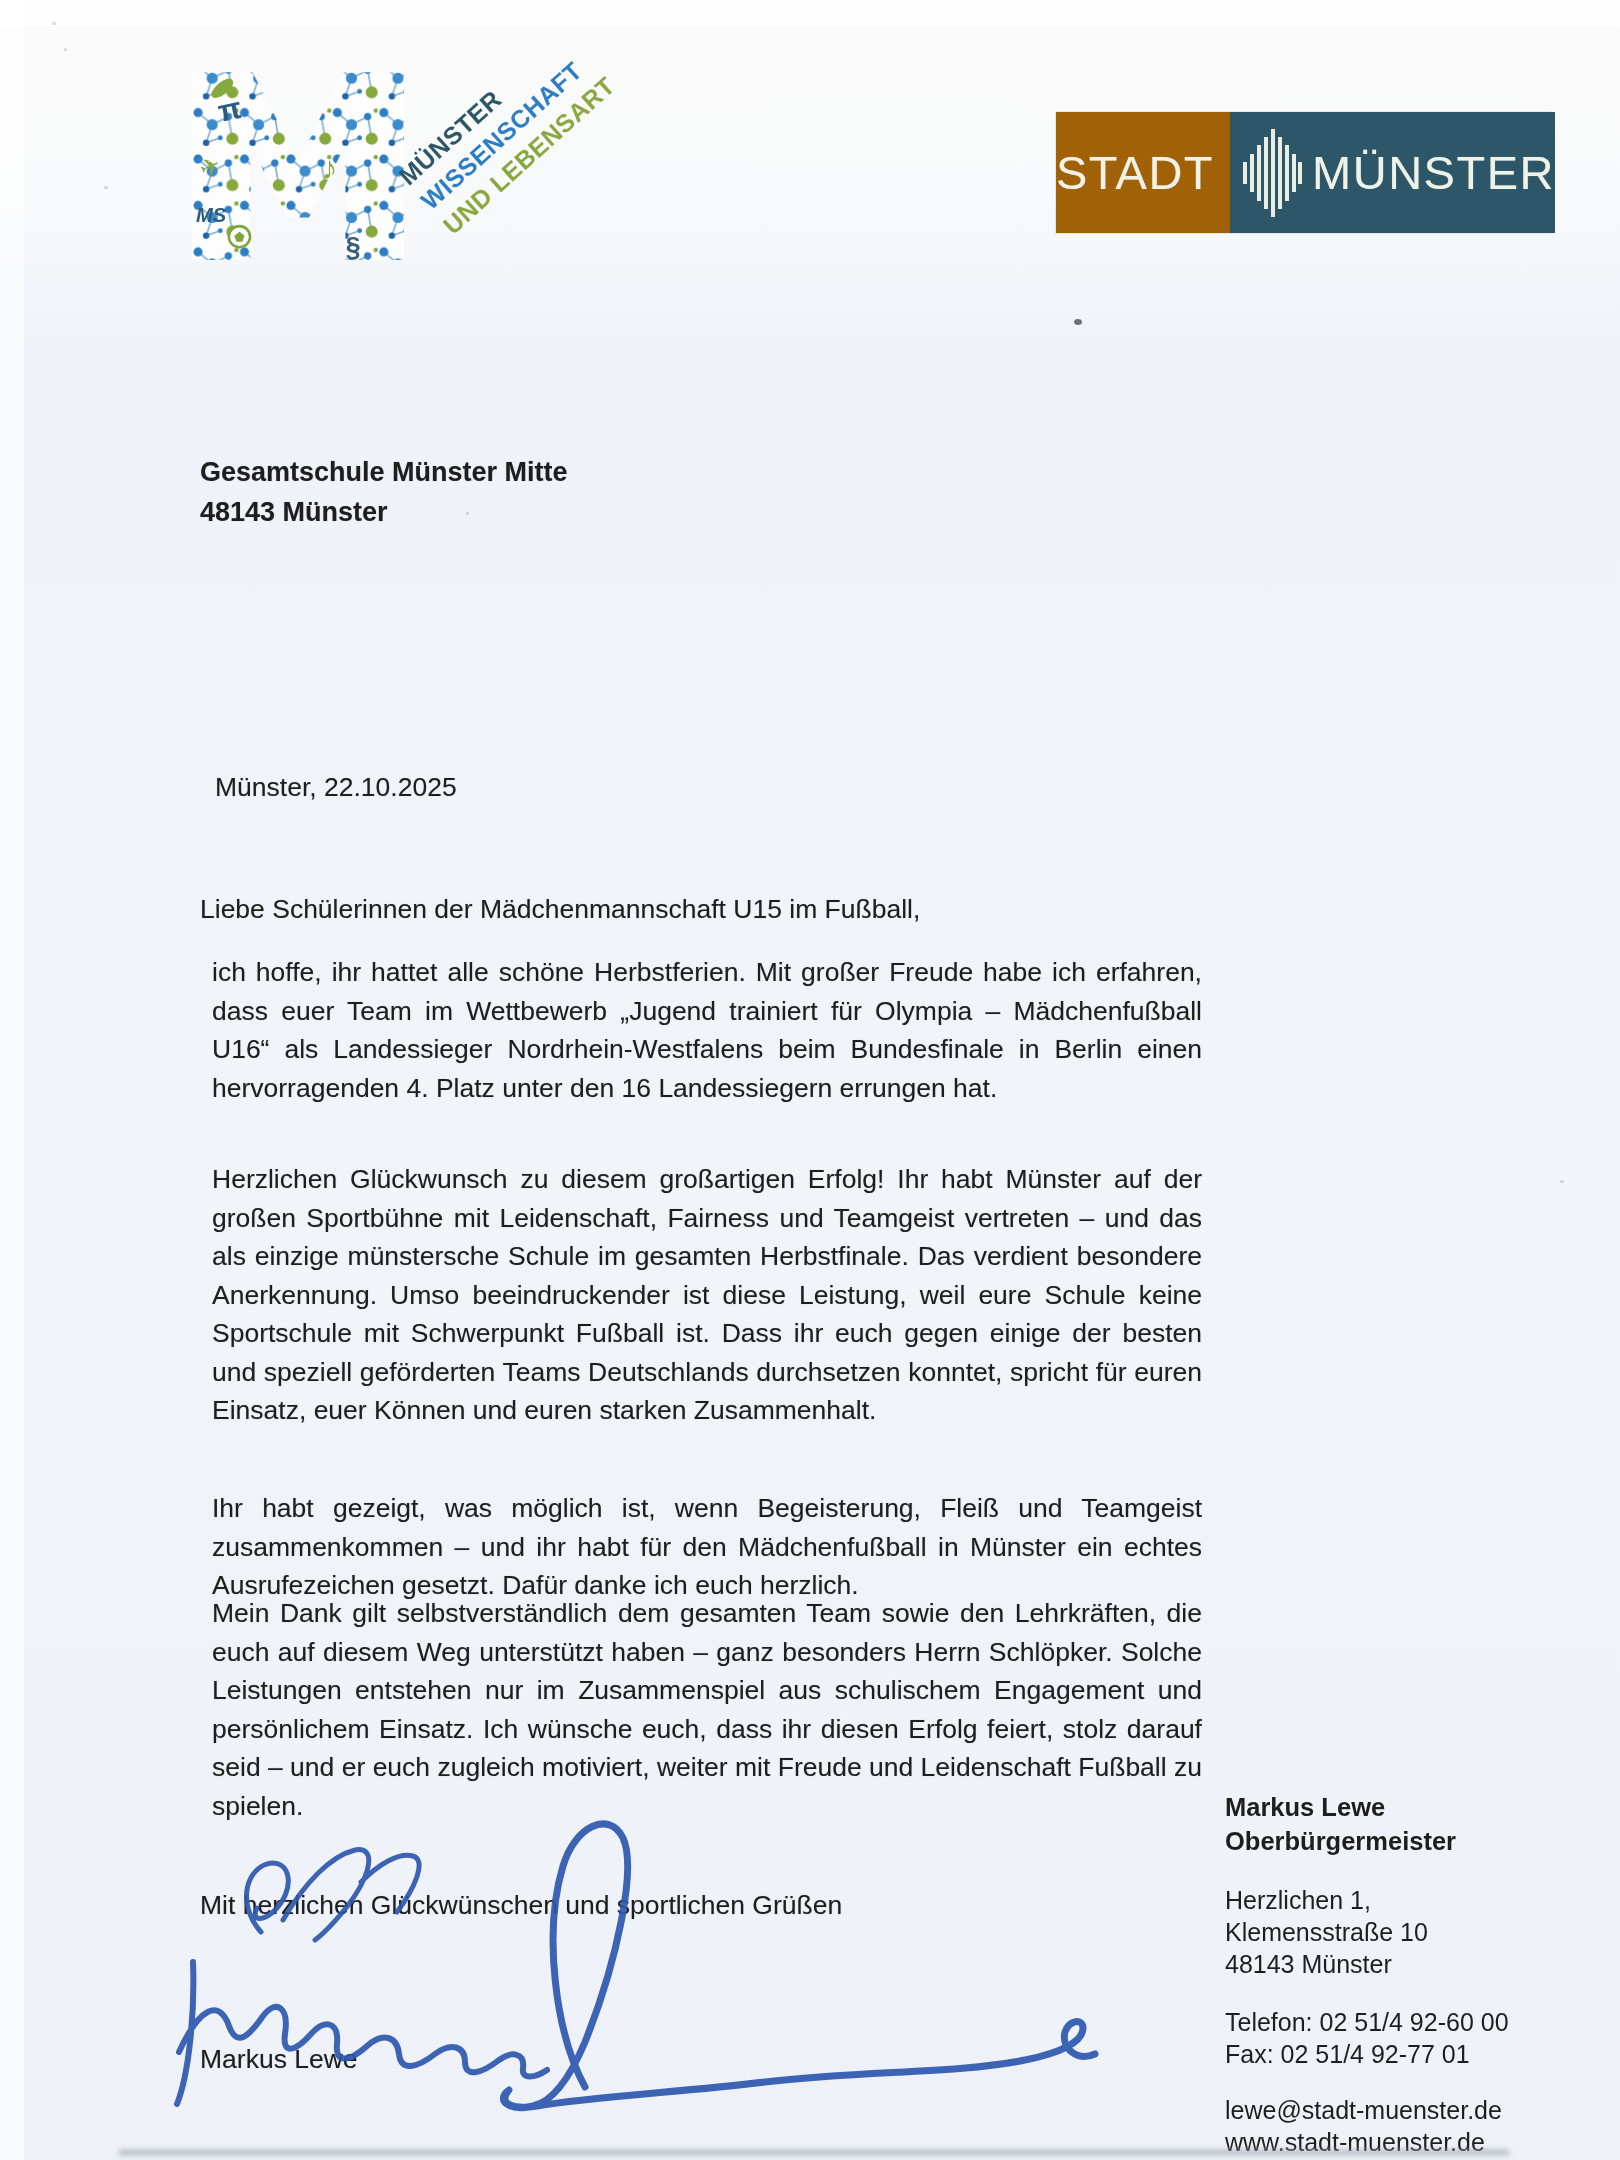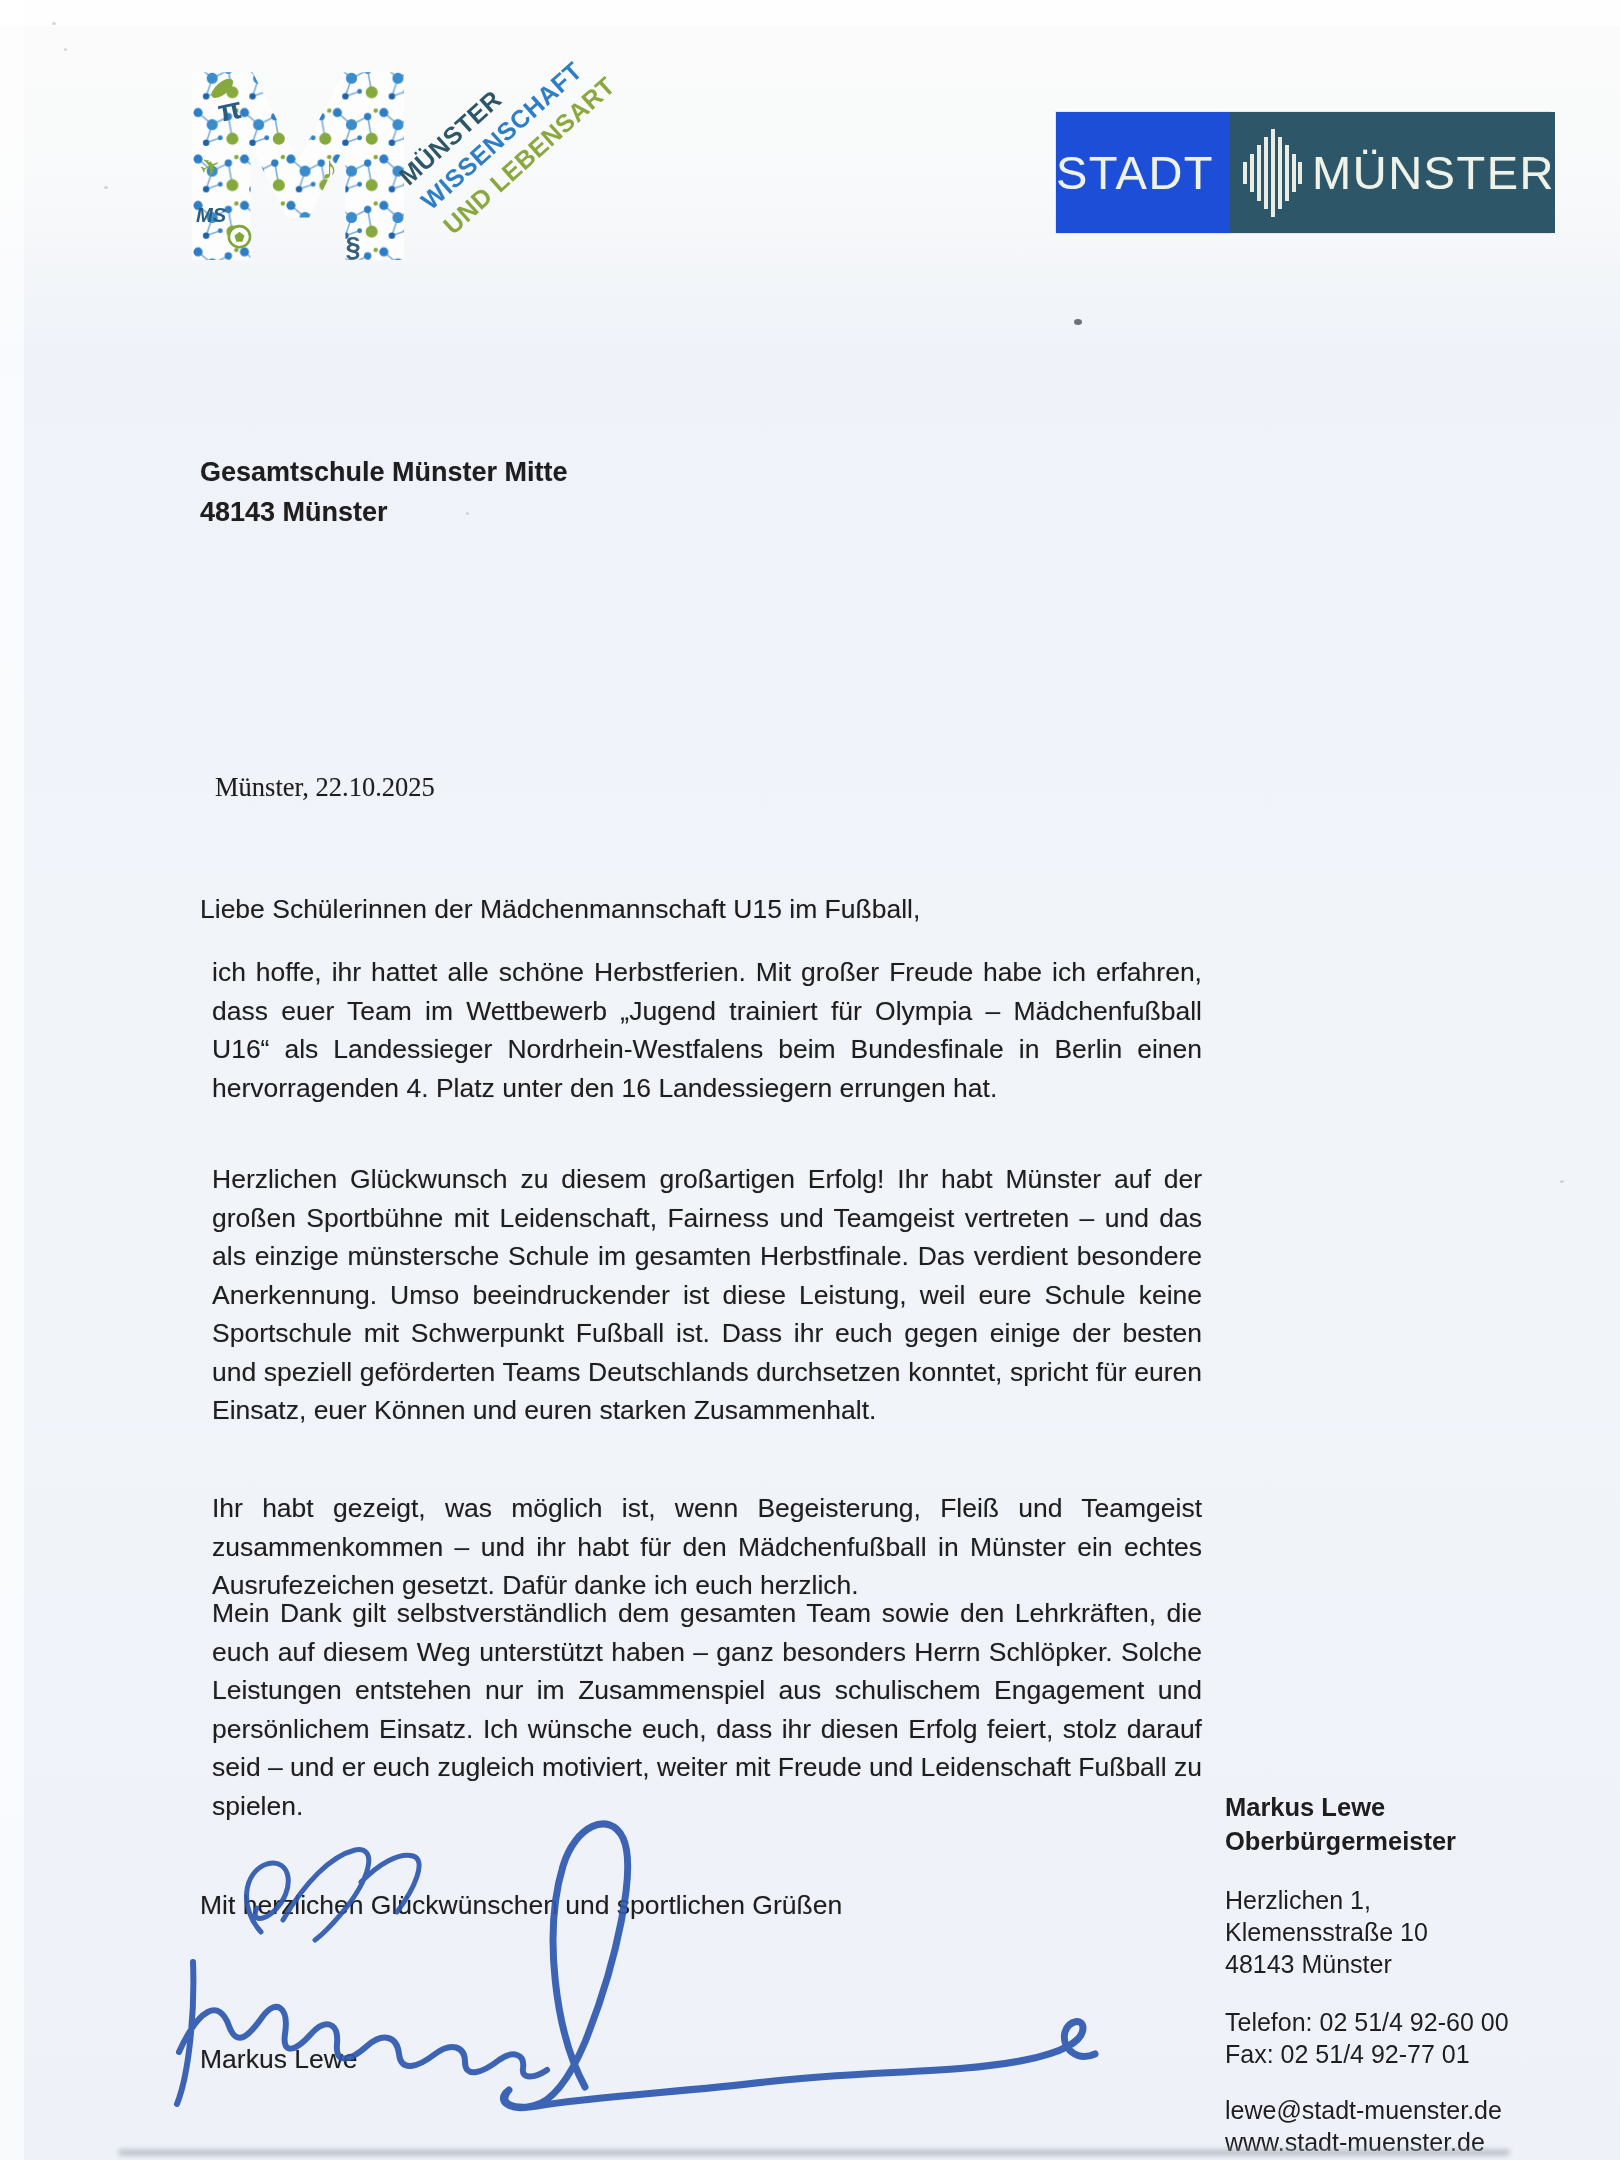--- a/index.html
+++ b/index.html
@@ -24,21 +24,21 @@
     left:392px;top:168px;width:300px;
     transform:rotate(-42deg);transform-origin:0 0;
     font-weight:bold;font-size:25px;line-height:33px;letter-spacing:.5px;
   }
   .m-caption .l1{color:#2d5666;}
   .m-caption .l2{color:#2e7ec5;}
   .m-caption .l3{color:#8aa83f;}
 
   
   .stadt-logo{left:1056px;top:112px;width:494px;height:121px;display:flex;box-shadow:0 0 0 1px rgba(120,130,120,.15);}
-  .stadt-left{width:212px;background:#1d4ed8;display:flex;align-items:center;justify-content:center;padding-right:16px;box-sizing:border-box;}
+  .stadt-left{width:212px;background:#a16207;display:flex;align-items:center;justify-content:center;padding-right:16px;box-sizing:border-box;}
   .stadt-right{flex:1;background:#2d5668;display:flex;align-items:center;padding-left:12px;box-sizing:border-box;}
   .stadt-word{color:#eff2e6;font-size:47px;letter-spacing:1.5px;font-weight:400;text-shadow:0 0 1px rgba(255,255,255,.4);}
   .stadt-bars{margin-right:10px;flex:0 0 auto;}
 
   
   .signature{left:165px;top:1812px;width:990px;height:305px;overflow:visible;pointer-events:none;z-index:5;}
   .signature path{fill:none;stroke:#2e58ae;stroke-linecap:round;stroke-linejoin:round;opacity:.92;}
 
   
   .dot-artifact{left:1074px;top:319px;width:8px;height:6px;background:#565b63;border-radius:50%;opacity:.85;}
@@ -110,21 +110,21 @@
 <div class="speck" style="left:104px;top:186px;width:4px;height:3px;"></div>
 <div class="speck" style="left:466px;top:512px;width:3px;height:3px;"></div>
 <div class="speck" style="left:876px;top:1050px;width:3px;height:3px;"></div>
 <div class="speck" style="left:1560px;top:1180px;width:4px;height:3px;"></div>
 
 <div class="abs txt addr" style="left:200px;top:452px;">
   <div>Gesamtschule Münster Mitte</div>
   <div>48143 Münster</div>
 </div>
 
-<div class="abs txt" style="left:215px;top:768px;font-family:Liberation Serif, serif;">Münster, 22.10.2025</div>
+<div class="abs txt" style="left:215px;top:768px;">Münster, 22.10.2025</div>
 
 <div class="abs txt" style="left:200px;top:890px;">Liebe Schülerinnen der Mädchenmannschaft U15 im Fußball,</div>
 
 <p class="abs txt para" style="left:200px;top:941px;">ich hoffe, ihr hattet alle schöne Herbstferien. Mit großer Freude habe ich erfahren, dass euer Team im Wettbewerb „Jugend trainiert für Olympia – Mädchenfußball U16“ als Landessieger Nordrhein-Westfalens beim Bundesfinale in Berlin einen hervorragenden 4. Platz unter den 16 Landessiegern errungen hat.</p>
 <p class="abs txt para" style="left:200px;top:1148px;">Herzlichen Glückwunsch zu diesem großartigen Erfolg! Ihr habt Münster auf der großen Sportbühne mit Leidenschaft, Fairness und Teamgeist vertreten – und das als einzige münstersche Schule im gesamten Herbstfinale. Das verdient besondere Anerkennung. Umso beeindruckender ist diese Leistung, weil eure Schule keine Sportschule mit Schwerpunkt Fußball ist. Dass ihr euch gegen einige der besten und speziell geförderten Teams Deutschlands durchsetzen konntet, spricht für euren Einsatz, euer Können und euren starken Zusammenhalt.</p>
 <p class="abs txt para" style="left:200px;top:1477px;">Ihr habt gezeigt, was möglich ist, wenn Begeisterung, Fleiß und Teamgeist zusammenkommen – und ihr habt für den Mädchenfußball in Münster ein echtes Ausrufezeichen gesetzt. Dafür danke ich euch herzlich.</p>
 <p class="abs txt para" style="left:200px;top:1582px;">Mein Dank gilt selbstverständlich dem gesamten Team sowie den Lehrkräften, die euch auf diesem Weg unterstützt haben – ganz besonders Herrn Schlöpker. Solche Leistungen entstehen nur im Zusammenspiel aus schulischem Engagement und persönlichem Einsatz. Ich wünsche euch, dass ihr diesen Erfolg feiert, stolz darauf seid – und er euch zugleich motiviert, weiter mit Freude und Leidenschaft Fußball zu spielen.</p>
 
 <div class="abs txt" style="left:200px;top:1886px;">Mit herzlichen Glückwünschen und sportlichen Grüßen</div>
 <div class="abs txt" style="left:200px;top:2040px;">Markus Lewe</div>

